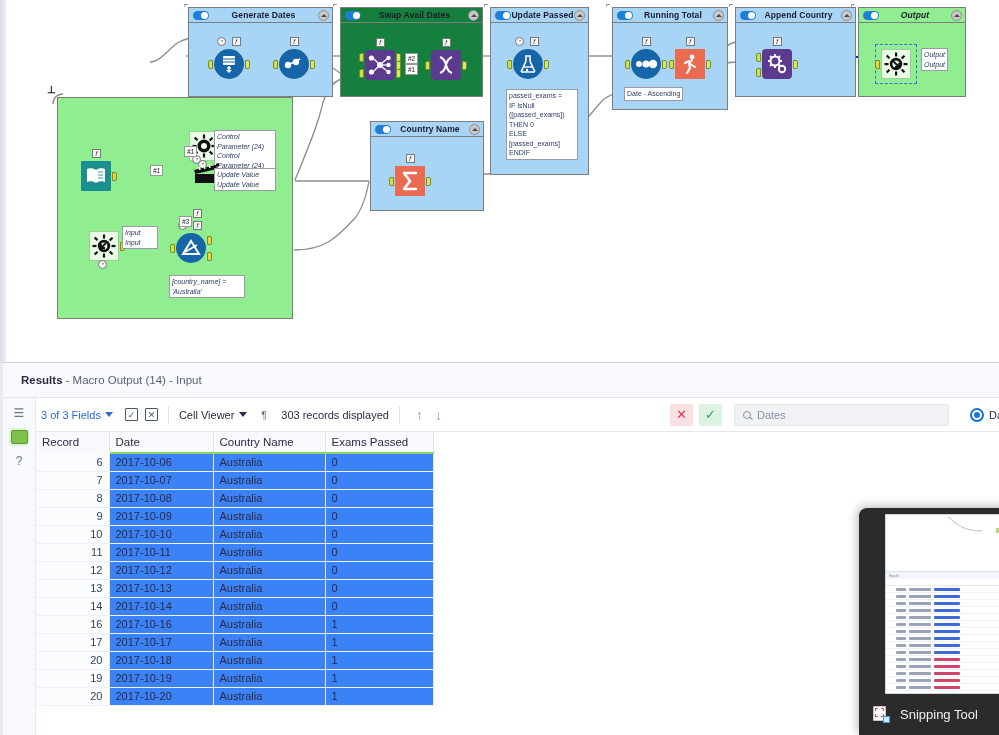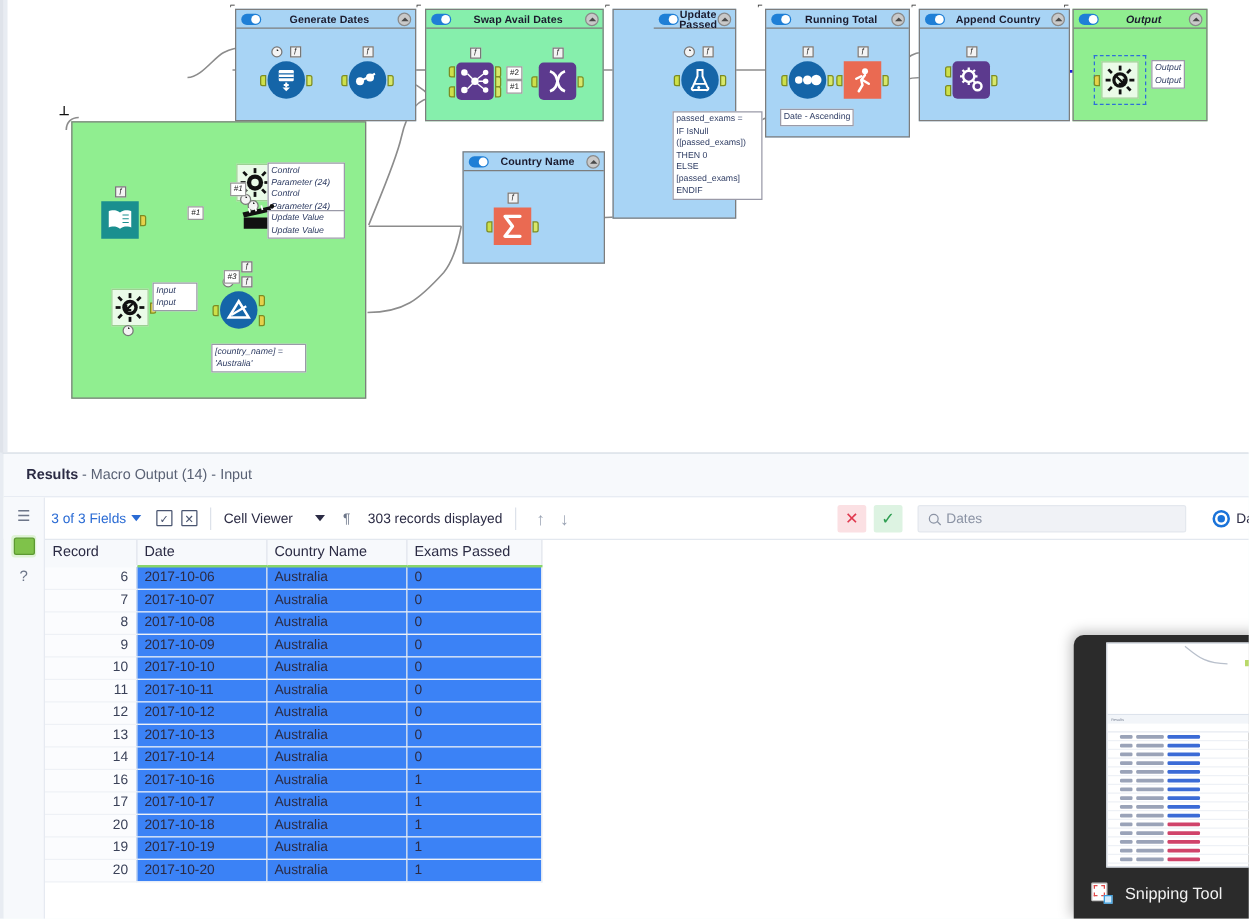--- a/index.html
+++ b/index.html
@@ -46,21 +46,21 @@
     border:1px solid #8a8a8a; margin-right:3px; flex:0 0 auto;
     display:flex; align-items:center; justify-content:center;
   }
   .collapse::after{
     content:""; border-left:3px solid transparent; border-right:3px solid transparent;
     border-bottom:3px solid #4a4a4a; display:block;
   }
   .container .body { position:relative; width:100%; height:calc(100% - 15px); }
 
   .c-blue { background:#a8d4f5; }
-  .c-pink { background:#86efac; }
+  .c-pink { background:#15803d; }
   .c-green{ background:#90ee90;font-style:italic; }
 
   
   .tick {
     position:absolute; font-size:7px; color:#111; line-height:1;
     font-family:"Liberation Sans", sans-serif;
   }
 
   
   .tool { position:absolute; }
@@ -318,21 +318,21 @@
             <path d="M5 3 C14 6 8 16 17 19" stroke="#fff" stroke-width="2.2" fill="none"></path>
             <path d="M5 19 C14 16 8 6 17 3" stroke="#fff" stroke-width="2.2" fill="none"></path>
           </svg>
         </div>
         <div class="anchor-in"></div>
         <div class="anchor-out"></div>
       </div>
     </div>
   </div>
 
-  <div class="container c-blue" style="left:487px;top:7px;width:99px;height:168px;padding-left:32px;">
+  <div class="container c-blue" style="left:487px;top:7px;width:99px;height:168px;">
     <div class="hdr">
       <div class="toggle"></div>
       <div class="title">Update Passed</div>
       <div class="collapse"></div>
     </div>
     <div class="body">
       <div class="tool" style="left:22px;top:26px;">
         <div class="badge-c" style="left:2px;top:-12px;border-radius:50%;">◔</div>
         <div class="badge-f" style="left:17px;top:-12px;">ƒ</div>
         <div class="glyph circ">
@@ -596,21 +596,21 @@
   <div id="toolbar">
     <span class="tb-link">
       <span>3 of 3 Fields</span>
       <i class="chev"></i>
     </span>
     <span style="width:12px"></span>
     <span class="icon-box">✓</span>
     <span style="width:7px"></span>
     <span class="icon-box">✕</span>
     <span class="sep"></span>
-    <span class="tb-txt" style="display:flex;align-items:center;gap:18px;">
+    <span class="tb-txt" style="display:flex;align-items:center;gap:5px;">
       <span>Cell Viewer</span>
       <i class="chev"></i>
     </span>
     <span style="width:14px"></span>
     <span class="tb-txt" style="color:#6d7689;">¶</span>
     <span style="width:14px"></span>
     <span class="tb-txt">303 records displayed</span>
     <span class="sep"></span>
     <span class="arrowbtn">↑</span>
     <span class="arrowbtn">↓</span>

